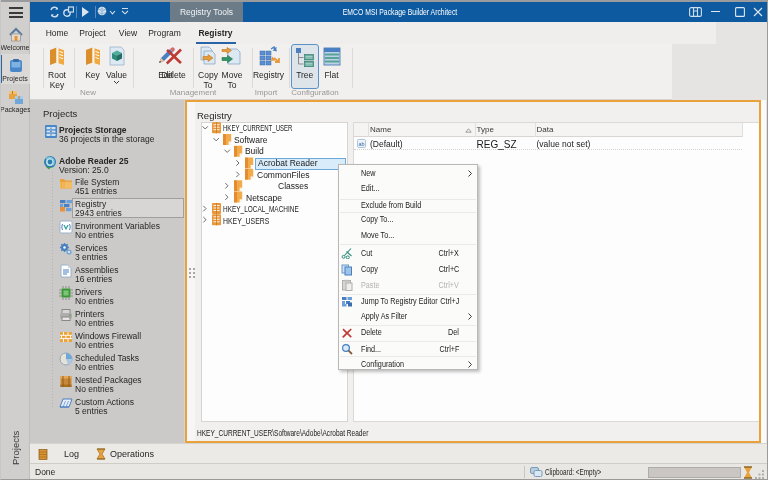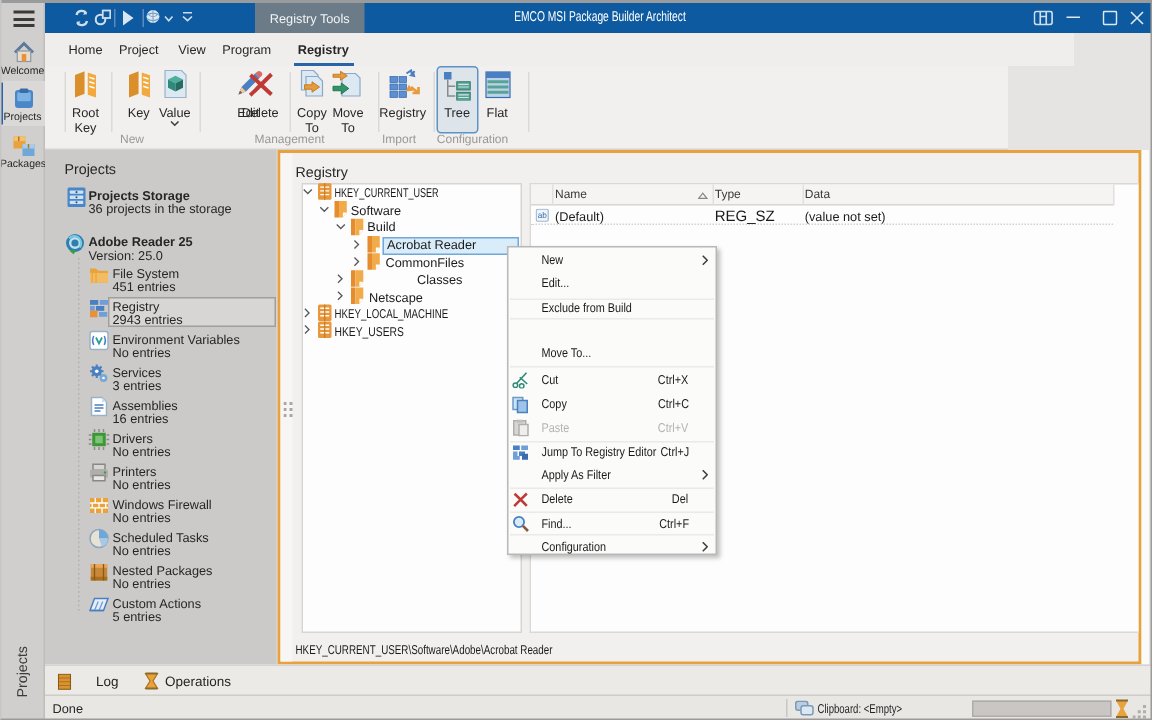--- a/index.html
+++ b/index.html
@@ -526,20 +526,23 @@
       </svg>
     </div>
   <div class="mi" style="top:15.5px;">
       <span class="txt">Edit...</span>
     </div>
   <div class="msep" style="top:34px;"></div>
   <div class="mi" style="top:33.3px;">
       <span class="txt">Exclude from Build</span>
     </div>
   <div class="msep" style="top:47px;"></div>
+  <div class="mi" style="top:47.2px;">
+      <span class="txt">Copy To...</span>
+    </div>
   <div class="mi" style="top:63.3px;">
       <span class="txt">Move To...</span>
     </div>
   <div class="msep" style="top:79px;"></div>
   <div class="mi" style="top:80.5px;">
     <svg class="mico" width="12" height="12" viewBox="0 0 12 12">
         <path d="M3.5 8.5 L10 1.5 M5.5 4.5 L10.5 9" stroke="#2e8b7a" stroke-width="1.1" fill="none"></path>
         <circle cx="2.6" cy="9.8" r="1.5" fill="none" stroke="#2e8b7a" stroke-width="1"></circle>
         <circle cx="6.8" cy="10.4" r="1.5" fill="none" stroke="#2e8b7a" stroke-width="1"></circle>
       </svg>

